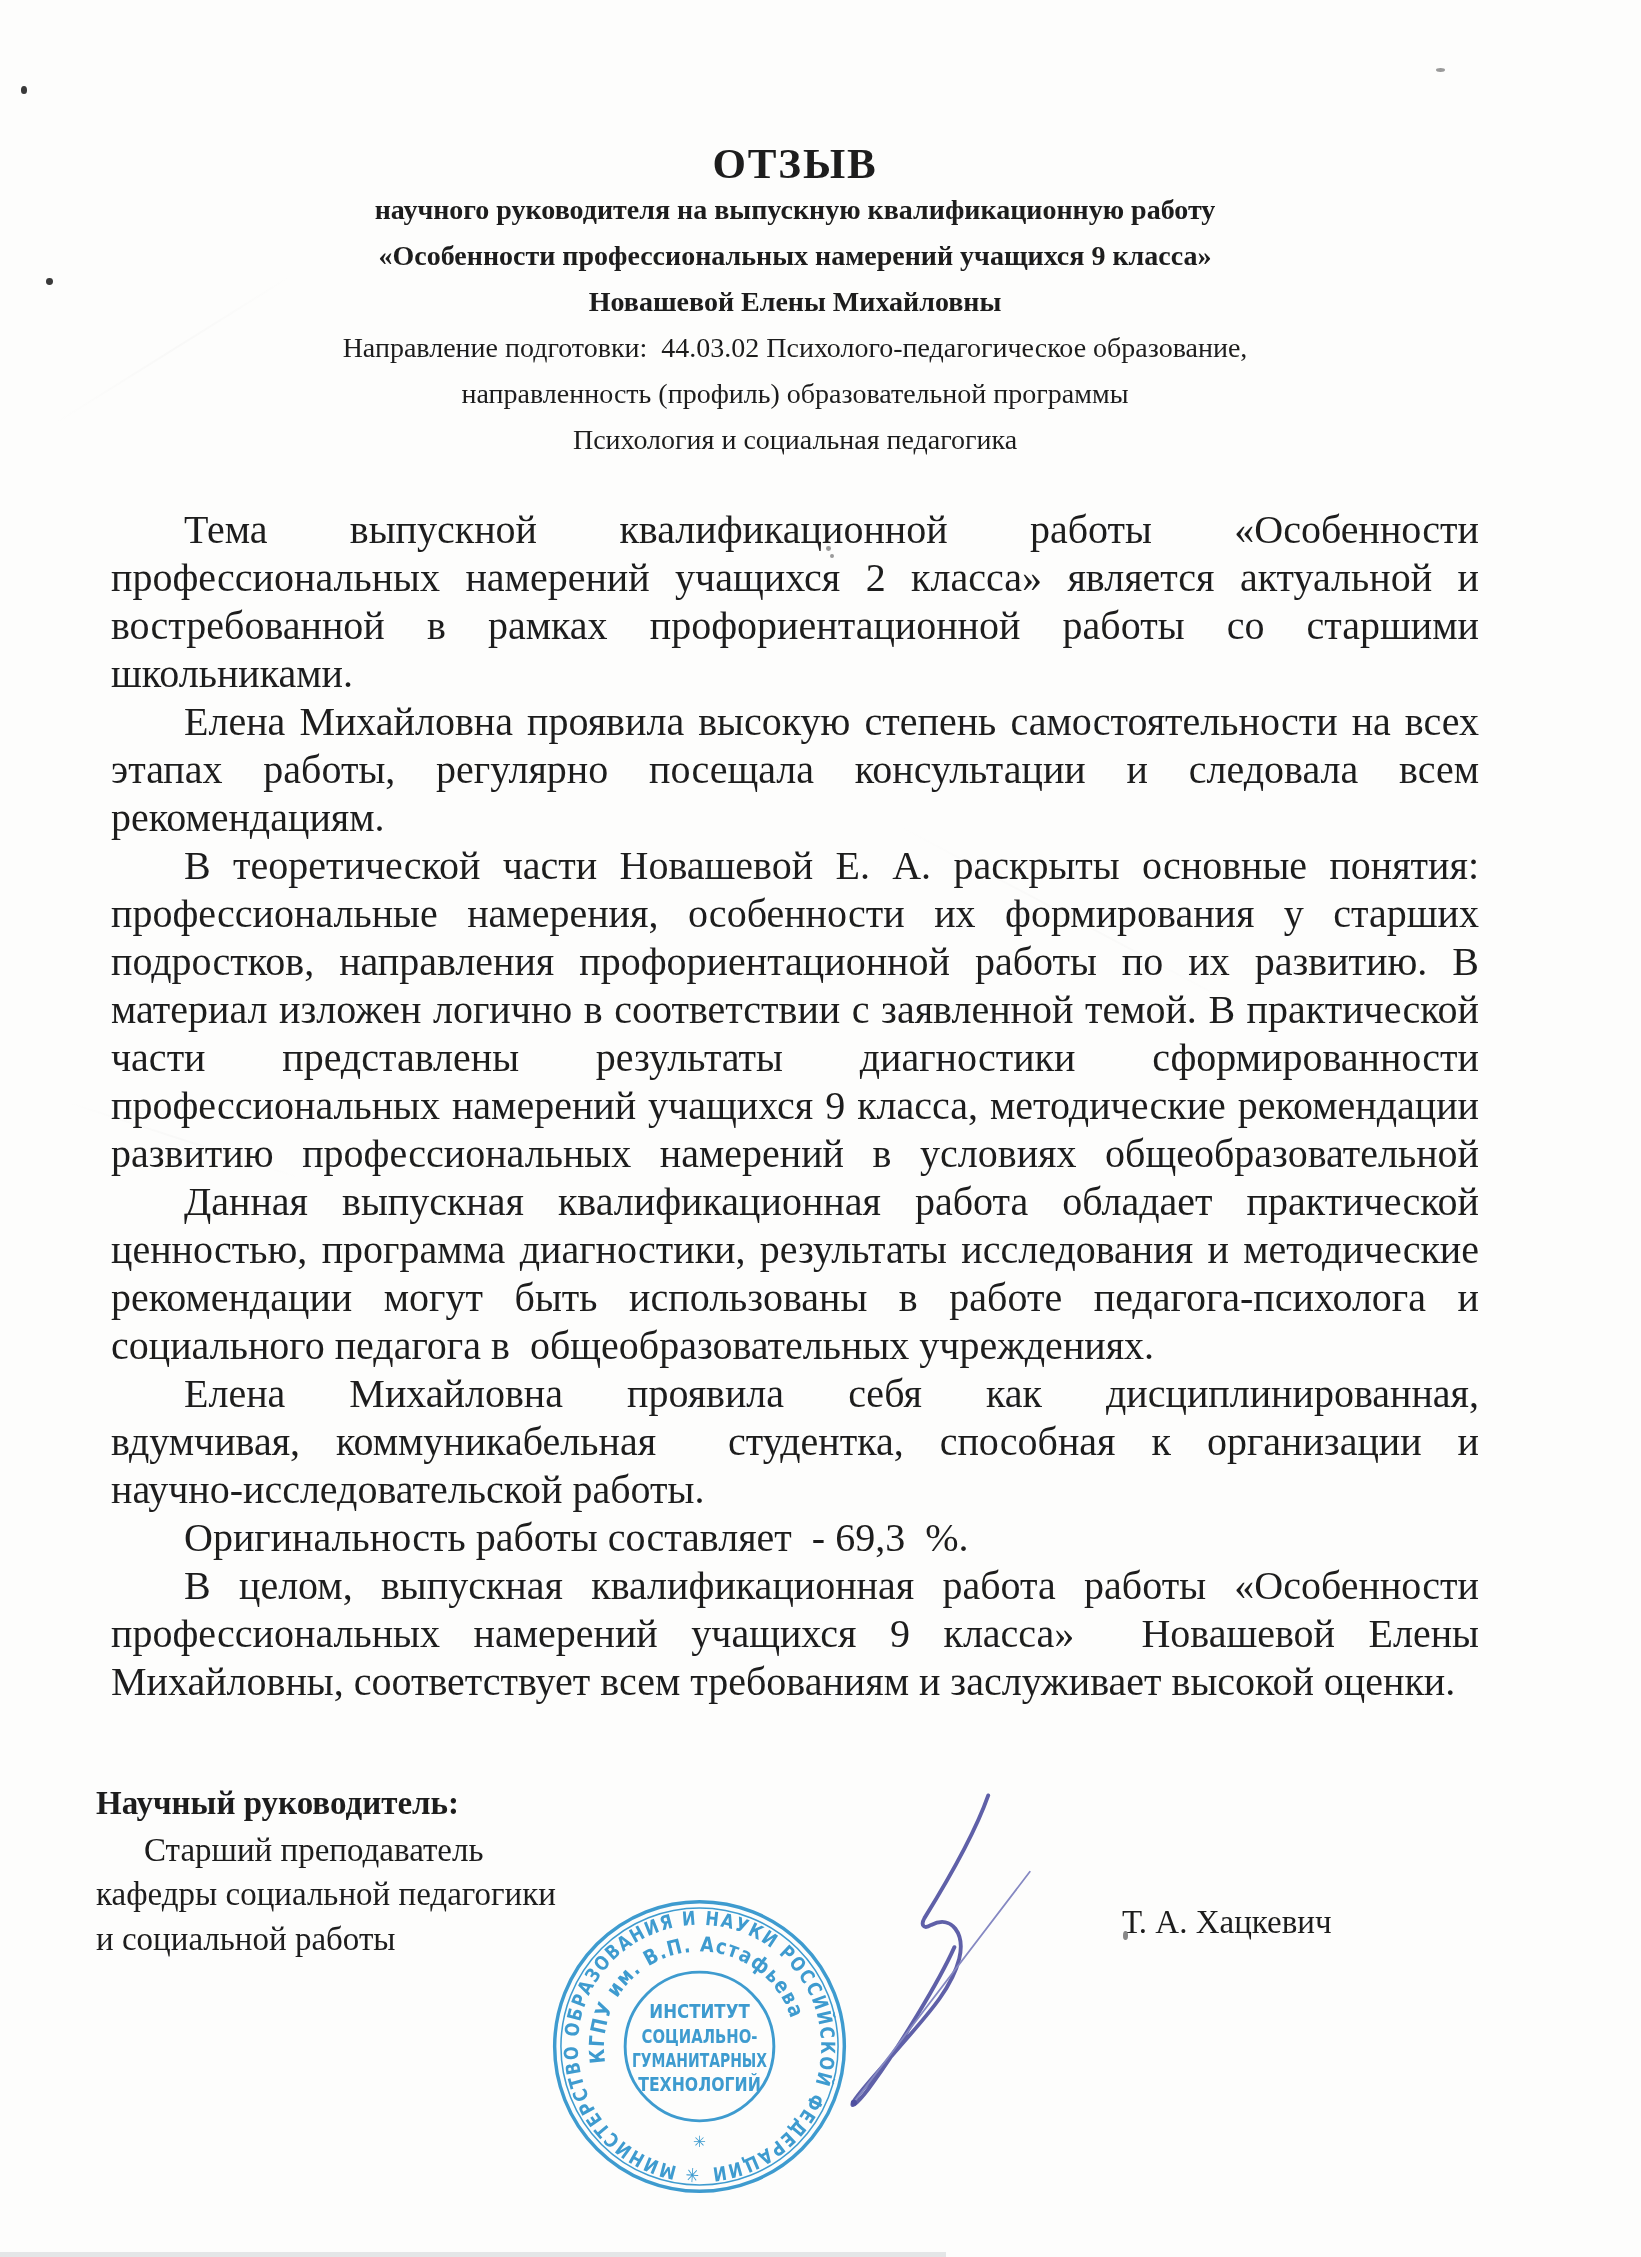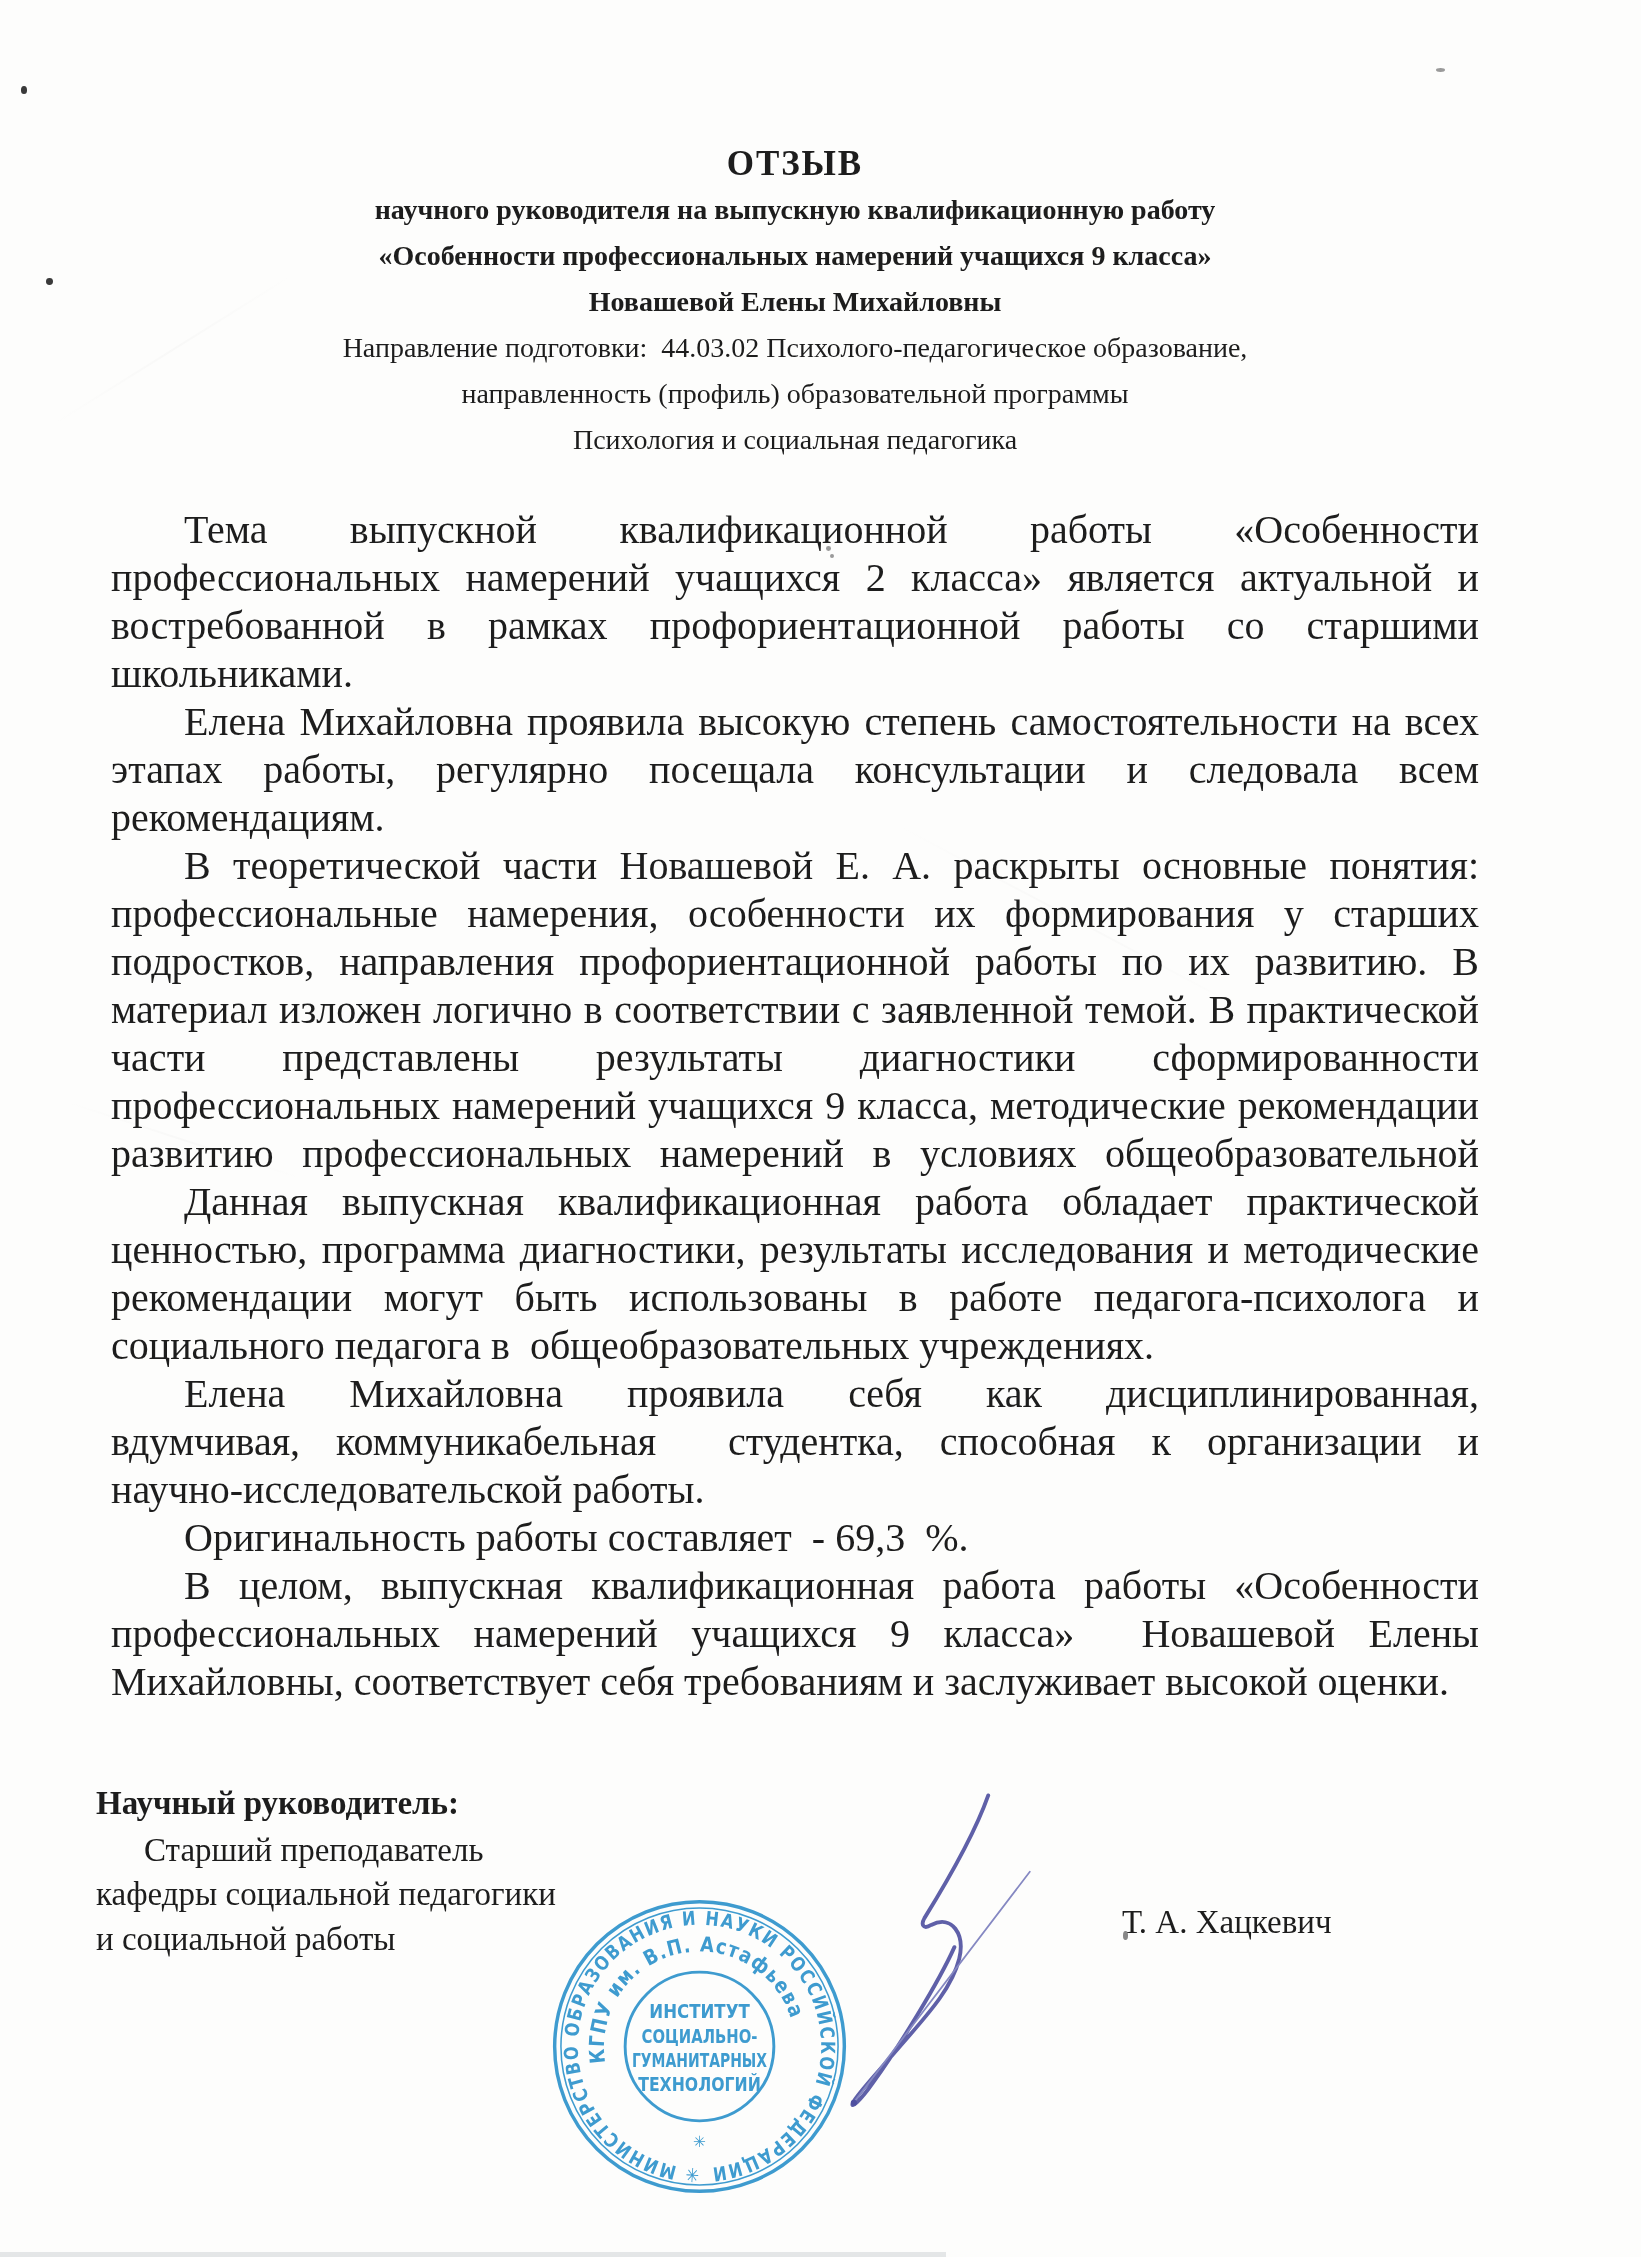--- a/index.html
+++ b/index.html
@@ -4,21 +4,21 @@
 <style>
   html,body{margin:0;padding:0;background:#e8e8e8;}
   .page{
     position:relative; width:1641px; height:2257px;
     background:#fdfdfc; overflow:hidden;
     font-family:"Liberation Serif", serif; color:#1d1d1d;
   }
   
   .heading{position:absolute; left:111px; top:141px; width:1368px;}
   .heading-line{text-align:center; font-size:28px; line-height:46px; font-weight:700; white-space:pre-wrap;}
-  .heading-line.h-title{font-size:35px; letter-spacing:1.9px;}
+  .heading-line.h-title{font-size:43px; letter-spacing:1.9px;}
   .heading-line.regular{font-weight:400;}
   
   .body-text{position:absolute; left:111px; top:506px; width:1368px;}
   .body-line{
     font-size:40px; line-height:48px; height:48px;
     text-align:justify; text-align-last:justify;
     white-space:pre-wrap; overflow:hidden;
   }
   .body-line.first{padding-left:73px;}
   .body-line.last{text-align-last:left;}
@@ -82,21 +82,21 @@
     <div class="body-line last">социального педагога в&nbsp; общеобразовательных учреждениях.</div>
 
     <div class="body-line first">Елена Михайловна проявила себя как дисциплинированная, самостоятельная,</div>
     <div class="body-line">вдумчивая, коммуникабельная&nbsp; студентка, способная к организации и проведению</div>
     <div class="body-line last">научно-исследовательской работы.</div>
 
     <div class="body-line first last">Оригинальность работы составляет&nbsp; - 69,3&nbsp; %.</div>
 
     <div class="body-line first">В целом, выпускная квалификационная работа работы «Особенности</div>
     <div class="body-line">профессиональных намерений учащихся 9 класса»&nbsp; Новашевой Елены</div>
-    <div class="body-line last">Михайловны, соответствует себя требованиям и заслуживает высокой оценки.</div>
+    <div class="body-line last">Михайловны, соответствует всем требованиям и заслуживает высокой оценки.</div>
   </div>
 
   <div class="sig-line bold" style="top:1782px;">Научный руководитель:</div>
   <div class="sig-line" style="top:1829px;margin-left:48px;">Старший преподаватель</div>
   <div class="sig-line" style="top:1873px;">кафедры социальной педагогики</div>
   <div class="sig-line" style="top:1918px;">и социальной работы</div>
   <div class="sig-name">Т. А. Хацкевич</div>
 
   <svg class="stamp" viewBox="0 0 320 320" xmlns="http://www.w3.org/2000/svg">
     <defs>

